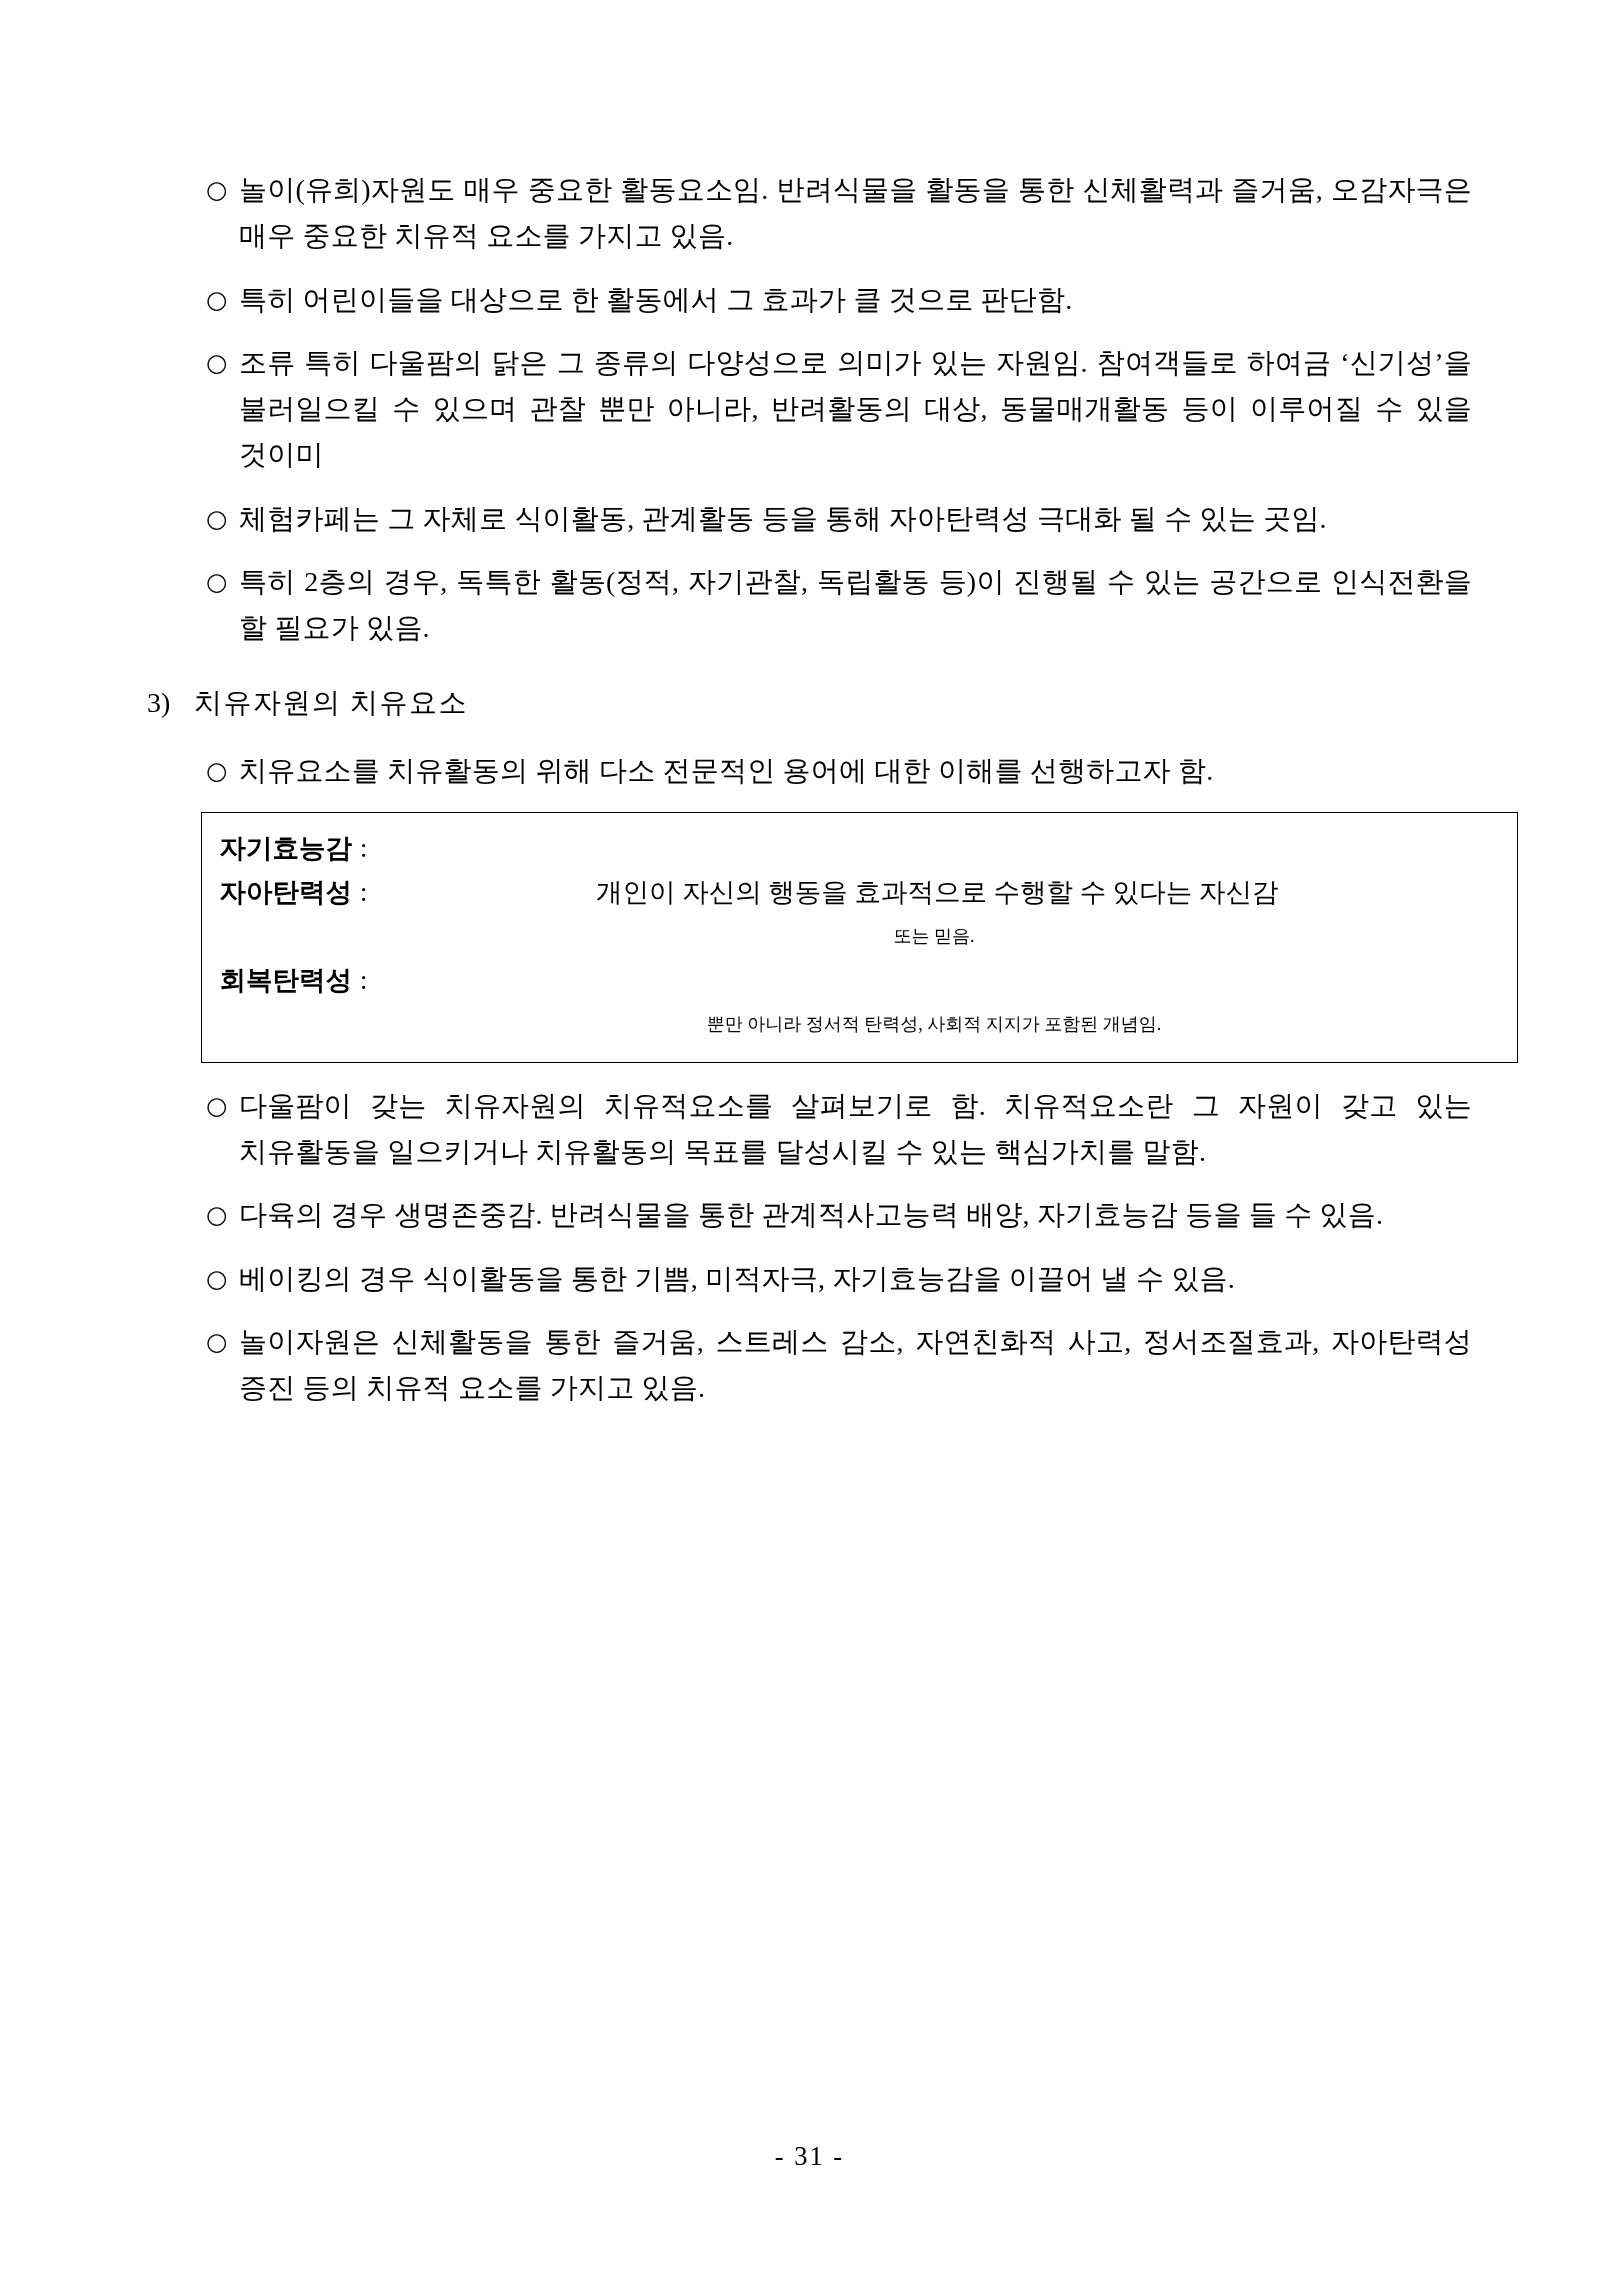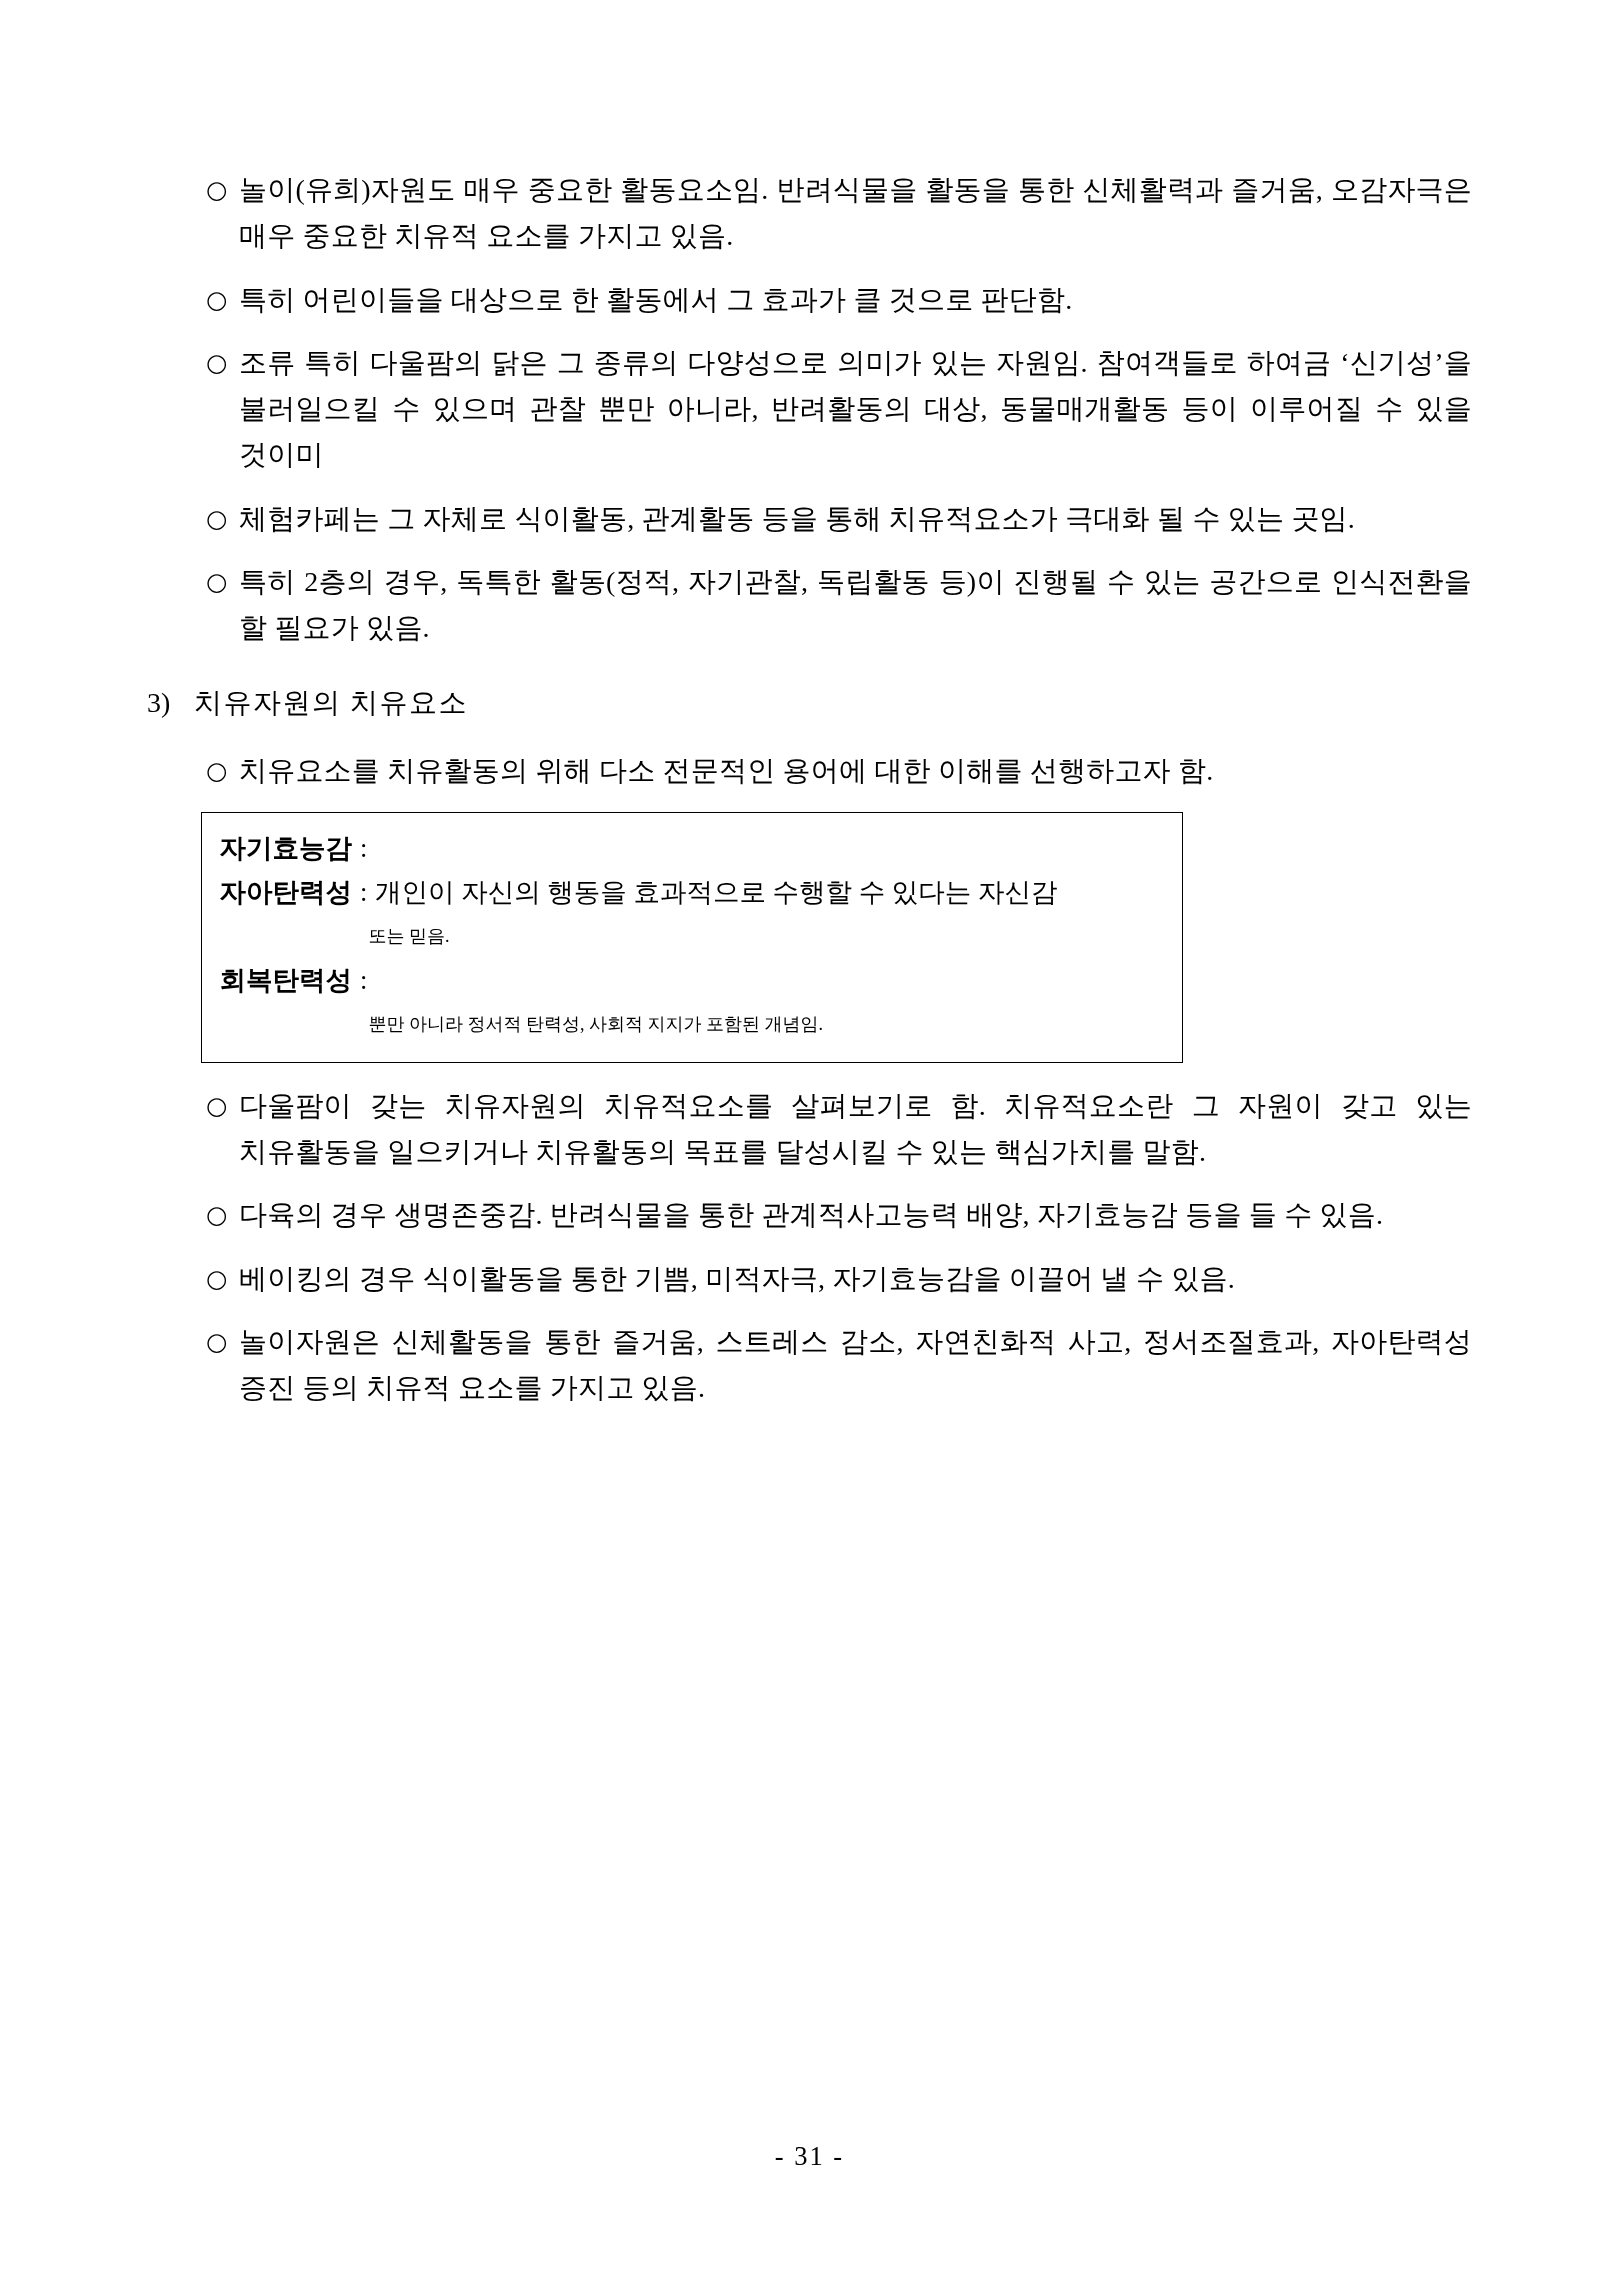--- a/index.html
+++ b/index.html
@@ -63,22 +63,23 @@
     font-size: 28px;
     line-height: 46px;
     letter-spacing: 1.5px;
   }
 
   
   .def-box {
     border: 1.5px solid #000;
     margin: 13.7px 0 19.6px 54px;
     padding: 13.7px 17.6px 15.7px 17.6px;
-    width: 982px;
+    width: 1317px;
     box-sizing: border-box;
+    text-align: center;
   }
   .def-row {
     display: flex;
     align-items: flex-start;
     font-size: 26.5px;
     line-height: 44px;
   }
   .def-term {
     flex: 0 0 auto;
     font-weight: bold;
@@ -129,21 +130,21 @@
       <span class="bullet-text">특히 어린이들을 대상으로 한 활동에서 그 효과가 클 것으로 판단함.</span>
     </div>
 
     <div class="bullet-item">
       <span class="bullet-marker">○</span>
       <span class="bullet-text">조류 특히 다울팜의 닭은 그 종류의 다양성으로 의미가 있는 자원임. 참여객들로 하여금 ‘신기성’을 불러일으킬 수 있으며 관찰 뿐만 아니라, 반려활동의 대상, 동물매개활동 등이 이루어질 수 있을 것이미</span>
     </div>
 
     <div class="bullet-item">
       <span class="bullet-marker">○</span>
-      <span class="bullet-text">체험카페는 그 자체로 식이활동, 관계활동 등을 통해 치유적요소가 극대화 될 수 있는 곳임.</span>
+      <span class="bullet-text">체험카페는 그 자체로 식이활동, 관계활동 등을 통해 자아탄력성 극대화 될 수 있는 곳임.</span>
     </div>
 
     <div class="bullet-item">
       <span class="bullet-marker">○</span>
       <span class="bullet-text">특히 2층의 경우, 독특한 활동(정적, 자기관찰, 독립활동 등)이 진행될 수 있는 공간으로 인식전환을 할 필요가 있음.</span>
     </div>
 
     <div class="num-item">
       <span class="num-marker">3)</span>
       <span class="num-text">치유자원의 치유요소</span>

